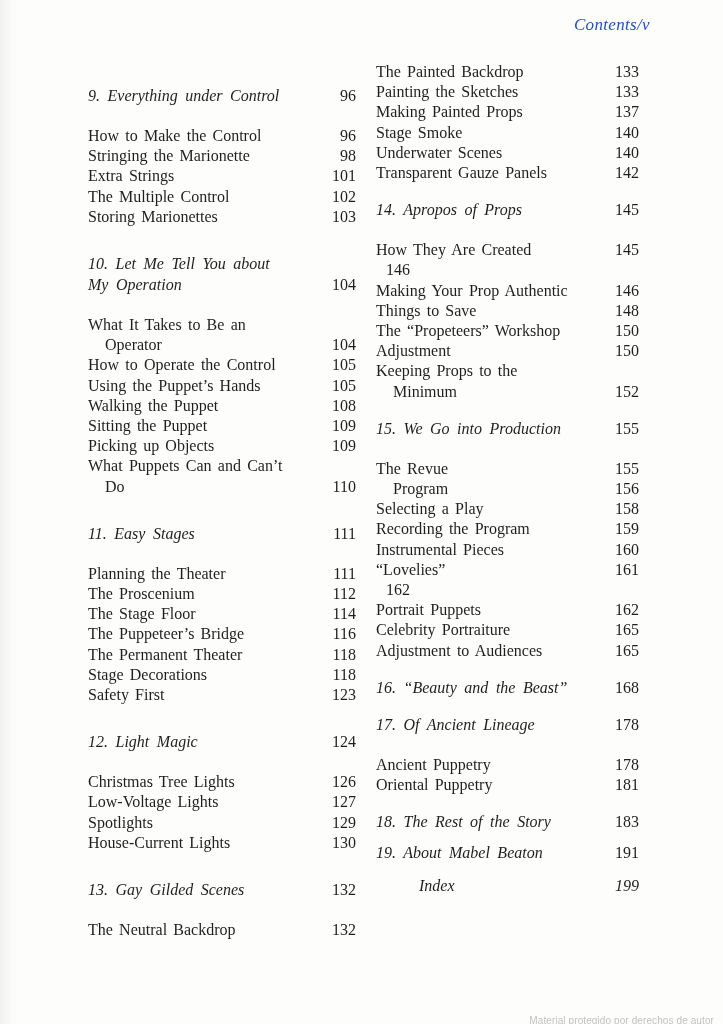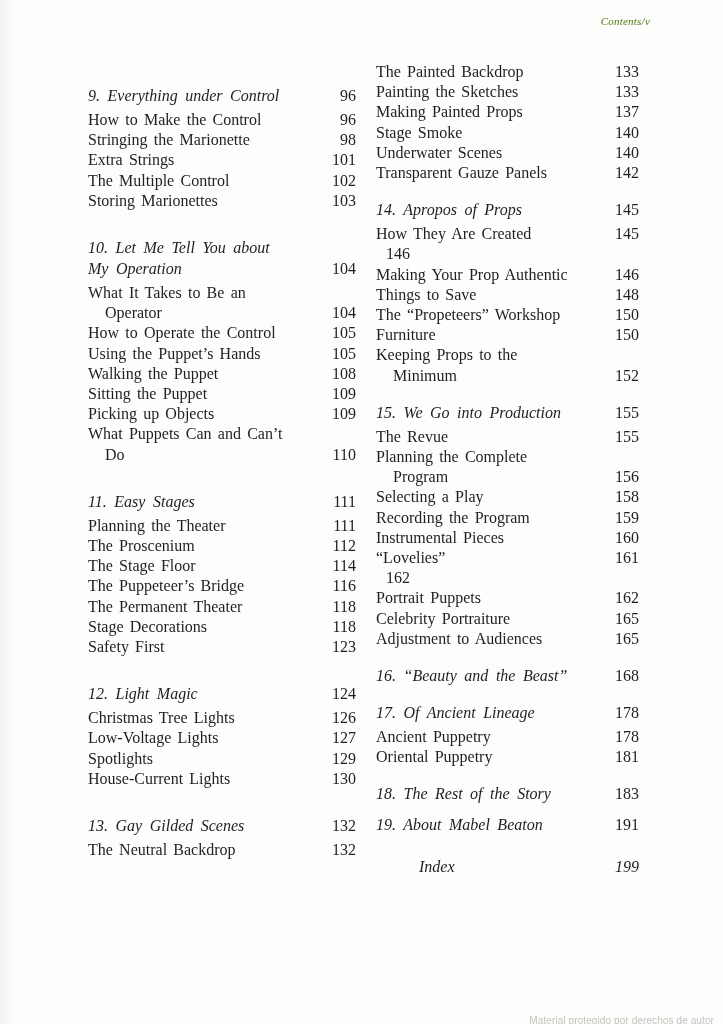--- a/index.html
+++ b/index.html
@@ -22,23 +22,23 @@
     width: 14px;
     background: linear-gradient(90deg, #f1f1ef, rgba(255,255,255,0));
     pointer-events: none;
   }
 
   .running-head {
     position: absolute;
     top: 15px;
     right: 73px;
     font-style: italic;
-    font-size: 11px;
+    font-size: 17px;
     letter-spacing: 0.02em;
-    color: #4d7c0f;
+    color: #1d4ed8;
   }
 
   .col {
     position: absolute;
     font-size: 16px;
   }
   .col-left  { left: 88px;  top: 71px; width: 268px; }
   .col-right { left: 376px; top: 62px; width: 263px; }
 
   .row {
@@ -64,23 +64,23 @@
     font-style: italic;
   }
   .heading .t { word-spacing: 0.22em; }
   .heading .p { font-style: normal; }
 
   .col-left  .group .heading { margin-top: 26px; }
   .col-right .group .heading { margin-top: 16px; }
   .group.solo + .group.solo .heading { margin-top: 10px; }
   .group:first-child .heading { margin-top: 14px; }
 
-  .entries { margin-top: 4px; }
+  .entries { margin-top: 20px; }
   .group:first-child.noheading .entries { margin-top: 0; }
-  .group.solo + .group.noheading .entries { margin-top: 22px; }
+  .group.solo + .group.noheading .entries { margin-top: 13px; }
 
   .cont   { padding-left: 17px; }
   .indent { padding-left: 43px; }
   .italic { font-style: italic; }
 
   .watermark {
     position: absolute;
     right: 9px;
     top: 1015px;
     font-family: "Liberation Sans", sans-serif;
@@ -374,21 +374,21 @@
             </div>
           </div>
           <div class="item entry">
             <div class="row">
               <span class="t">The “Propeteers” Workshop</span>
               <span class="p">150</span>
             </div>
           </div>
           <div class="item entry">
             <div class="row">
-              <span class="t">Furniture</span>
+              <span class="t">Adjustment</span>
               <span class="p">150</span>
             </div>
           </div>
           <div class="item entry">
             <div class="row">
               <span class="t">Keeping Props to the</span>
             </div>
             <div class="row">
               <span class="t cont">Minimum</span>
               <span class="p">152</span>
@@ -405,23 +405,20 @@
         </div>
         <div class="entries">
           <div class="item entry">
             <div class="row">
               <span class="t">The Revue</span>
               <span class="p">155</span>
             </div>
           </div>
           <div class="item entry">
             <div class="row">
-              <span class="t">Planning the Complete</span>
-            </div>
-            <div class="row">
               <span class="t cont">Program</span>
               <span class="p">156</span>
             </div>
           </div>
           <div class="item entry">
             <div class="row">
               <span class="t">Selecting a Play</span>
               <span class="p">158</span>
             </div>
           </div>

